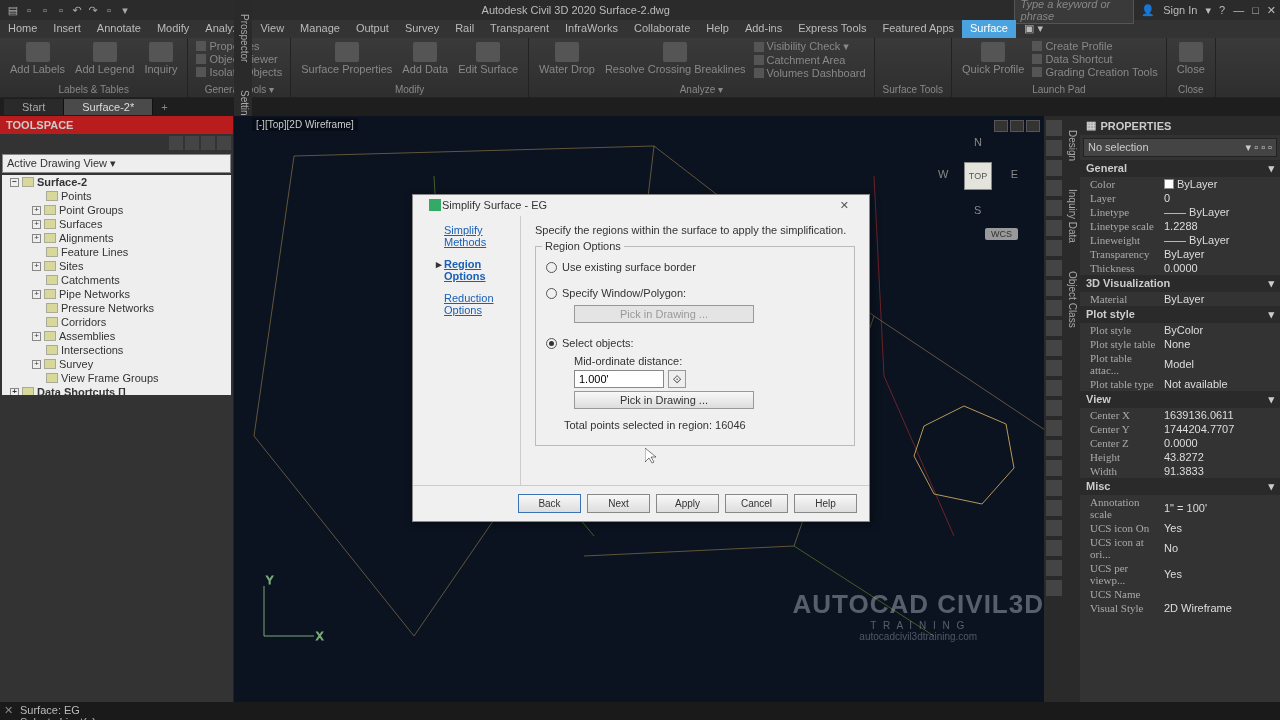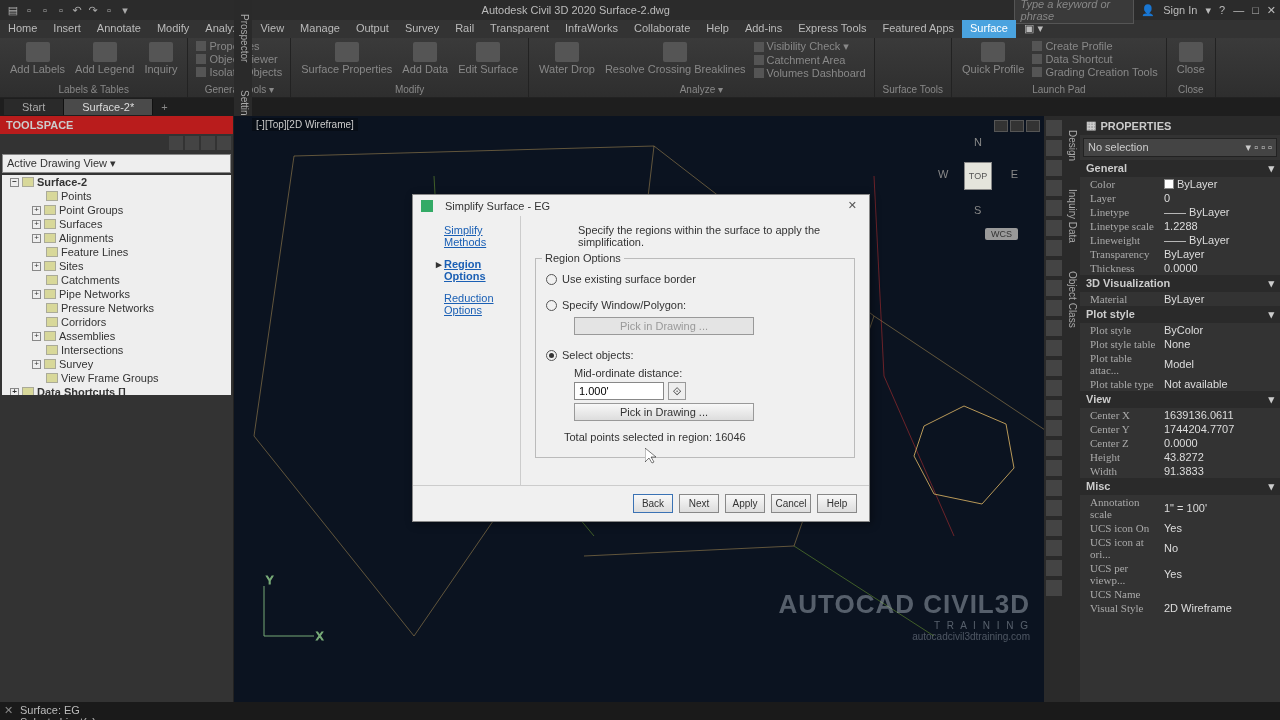--- a/index.html
+++ b/index.html
@@ -57,46 +57,46 @@
 .props-grid { flex:1; overflow:auto; font-size:10px;}
 .prop-section { background:#2a2a2a; color:#ccc; padding:2px 6px; font-weight:bold; display:flex; justify-content:space-between;}
 .prop-row { display:flex; padding:1px 0; color:#ccc;}
 .prop-name { width:80px; padding-left:10px; color:#aaa;font-family:Liberation Serif, serif;}
 .prop-val { flex:1; color:#ddd; padding-left:4px; display:flex; align-items:center; gap:3px;}
 .swatch{width:10px;height:10px;background:#fff;border:1px solid #888;}
 .cmdline { height:34px; background:#1a1a1a; color:#bbb; font-family:Consolas,monospace; font-size:10px; padding:2px 4px 2px 20px; position:relative;}
 .cmdline .x{position:absolute;left:4px;top:2px;color:#888;}
 
 .dialog { position:absolute; left:412px; top:194px; width:458px; height:328px; background:#f0f0f0; border:1px solid #888; box-shadow:2px 2px 8px rgba(0,0,0,.4); display:flex; flex-direction:column;}
-.dlg-title { padding:4px 8px; display:flex; align-items:center; gap:12px; font-size:11px; color:#333;}
+.dlg-title { padding:4px 16px; display:flex; gap:1px; font-size:11px; color:#333;}
 .dlg-title .dlg-icon{width:12px;height:12px;background:#3a6;}
 .dlg-close { margin-left:auto; color:#555; cursor:pointer; padding:0 4px;}
 .dlg-body { flex:1; display:flex;padding-left:25px;}
 .dlg-nav { width:82px; padding:8px 6px; display:flex; flex-direction:column; gap:10px; font-size:10px;}
 .dlg-nav a { color:#1a5fb4; text-decoration:underline;}
 .dlg-nav a.cur { font-weight:bold; position:relative;}
 .dlg-nav a.cur:before{content:"▸";position:absolute;left:-8px;color:#333;}
 .dlg-main { flex:1; padding:8px 14px; font-size:10px; color:#333; border-left:1px solid #ccc;}
-.dlg-desc { margin-bottom:10px;margin-left:43px;}
+.dlg-desc { margin-bottom:10px;}
 .fieldset { border:1px solid #bbb; padding:8px 10px 14px; position:relative;}
 .fieldset-legend { position:absolute; top:-7px; left:6px; background:#f0f0f0; padding:0 3px;}
 .radio-row { display:flex; align-items:center; gap:5px; margin:6px 0;}
 .radio { width:11px; height:11px; border:1px solid #555; border-radius:50%; display:inline-flex; align-items:center; justify-content:center;}
 .radio.sel:after{content:"";width:5px;height:5px;background:#333;border-radius:50%;}
 .sub { margin-left:28px;}
 .dlg-btn { background:linear-gradient(#f8f8f8,#ddd); border:1px solid #999; padding:2px 0; text-align:center; color:#333;}
 .dlg-btn.wide { width:180px;}
 .dlg-btn.disabled{color:#999;background:#e4e4e4;}
 .textfield { border:1px solid #888; padding:2px 4px; background:#fff; width:90px;}
 .tool-mini { width:18px; height:18px; border:1px solid #999; background:#eee; display:inline-flex; align-items:center; justify-content:center; vertical-align:middle;}
 .dlg-total { margin-top:10px; margin-left:18px;}
 .dlg-footer { padding:8px 12px; display:flex; justify-content:flex-end; gap:6px; border-top:1px solid #ccc;}
-.dlg-footer .fbtn { width:40px; padding:3px 0; text-align:center; border:1px solid #888; background:linear-gradient(#f8f8f8,#ddd); font-size:10px;color:#333;}
+.dlg-footer .fbtn { width:63px; padding:3px 0; text-align:center; border:1px solid #888; background:linear-gradient(#f8f8f8,#ddd); font-size:10px;color:#333;}
 .dlg-footer .fbtn.primary{border:1px solid #3a72b4;}
-.watermark { position:absolute; right:14px; bottom:60px; color:rgba(200,210,220,.4); text-align:right;}
+.watermark { position:absolute; right:0; bottom:60px; color:rgba(200,210,220,.4); text-align:center;}
 .watermark .big { font-size:26px; font-weight:bold; letter-spacing:1px; font-family:Arial;}
 .watermark .small { font-size:10px; letter-spacing:2px;}
 .watermark .url { font-size:10px; color:rgba(200,210,220,.35);}
 .cursor { position:absolute; left:645px; top:448px; width:12px; height:16px; pointer-events:none;}
 .vp-controls{position:absolute;top:4px;right:4px;display:flex;gap:2px;}
 .vp-controls div{width:14px;height:12px;background:#333;border:1px solid #555;}
 </style>
 </head>
 <body>
 

